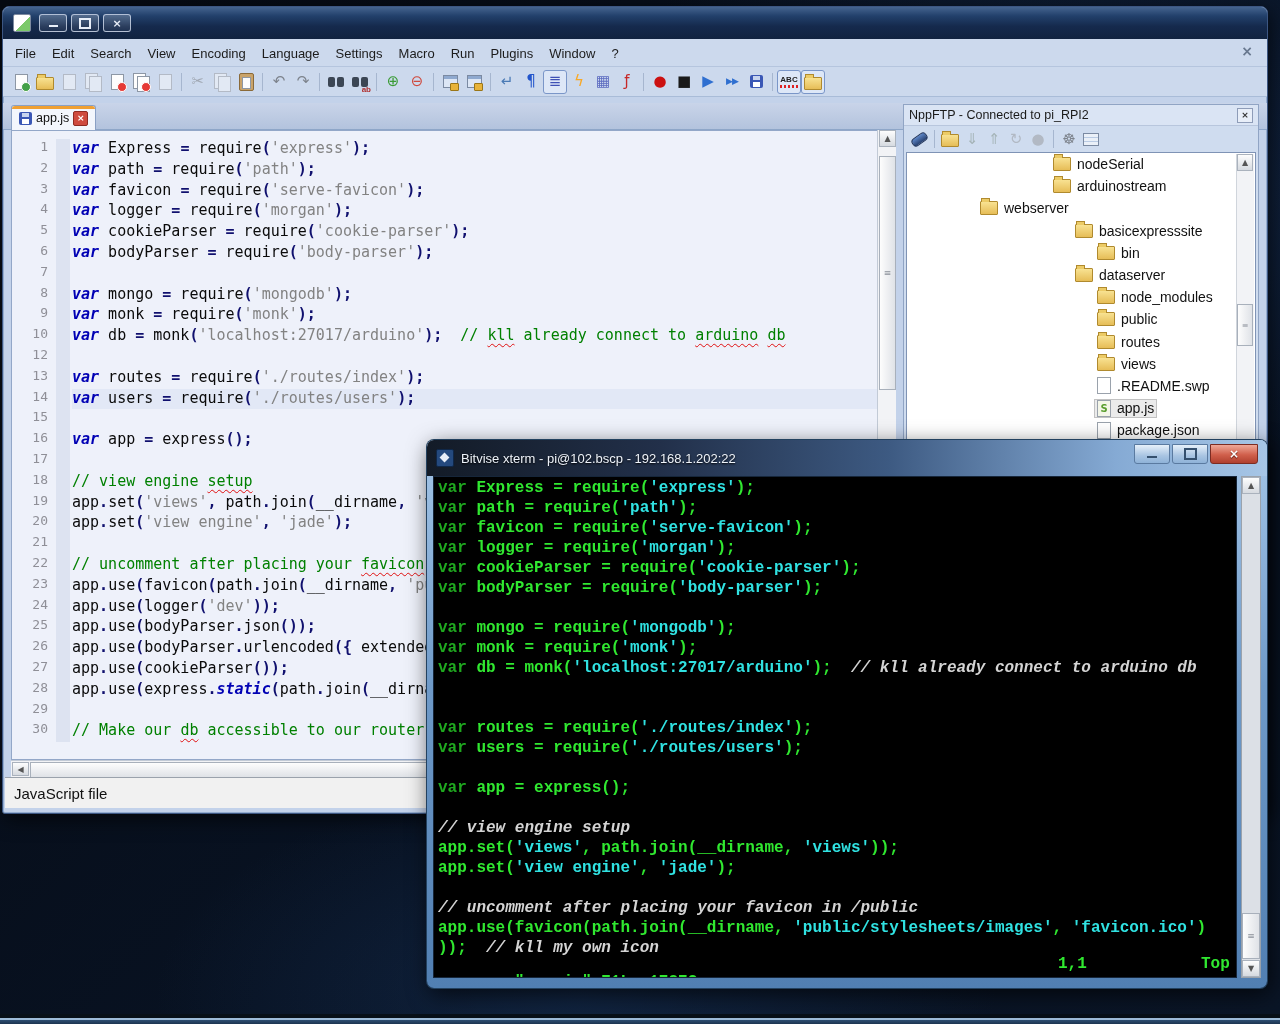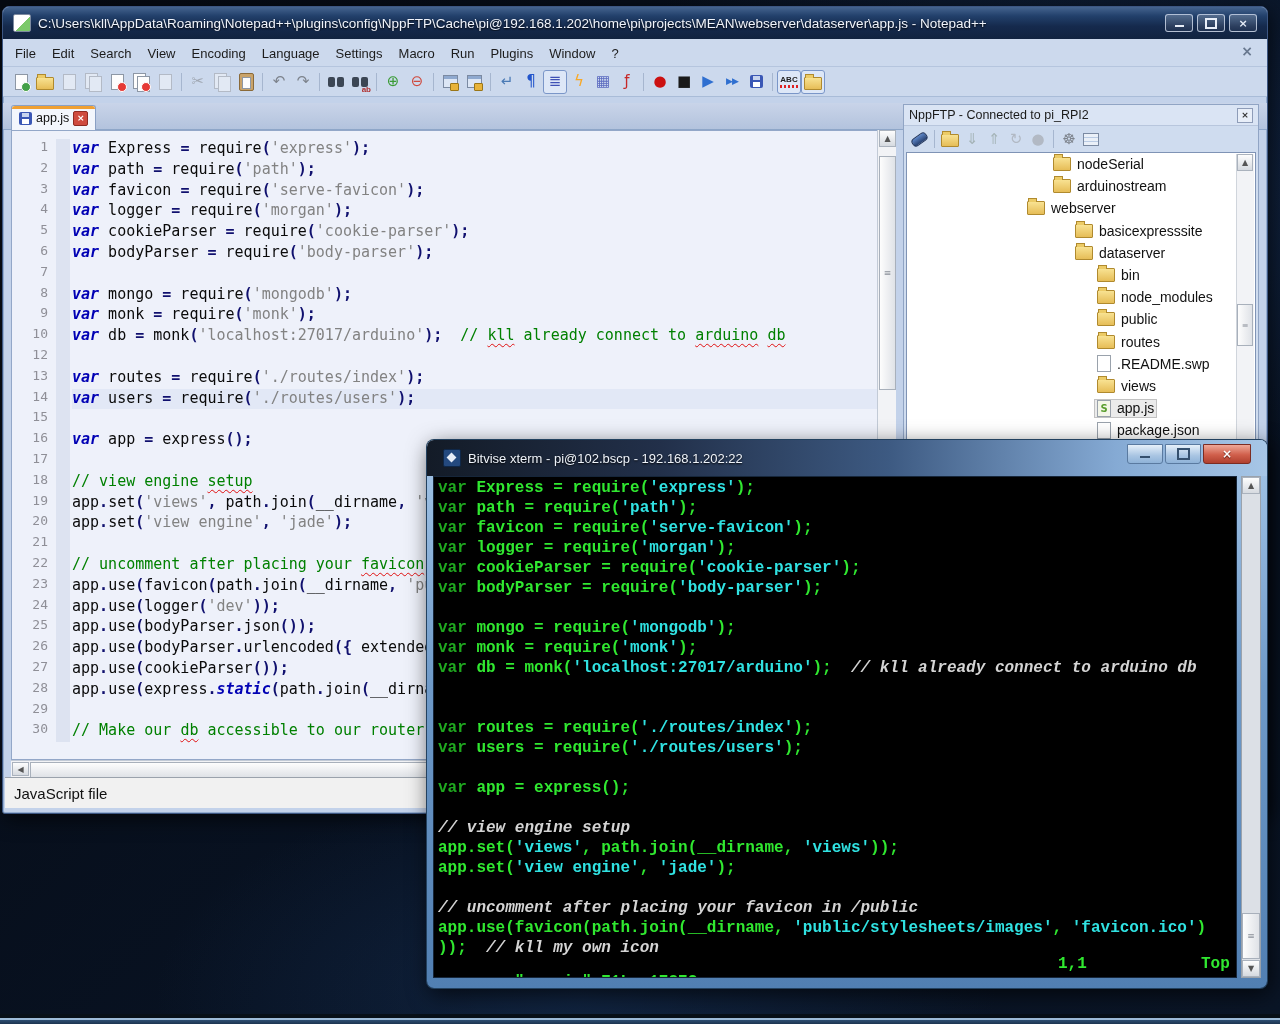--- a/index.html
+++ b/index.html
@@ -138,21 +138,21 @@
   .ftp-vscroll{position:absolute;right:1px;top:1px;width:17px;bottom:1px;background:#f2f3f6;border-left:1px solid #d0d5dc;}
   .ftp-vthumb{position:absolute;left:0;top:150px;width:16px;height:42px;
     background:linear-gradient(90deg,#fdfdfd,#dfe2e7);border:1px solid #a8b0bb;box-sizing:border-box;
     display:flex;align-items:center;justify-content:center;color:#8a8f98;font:8px "DejaVu Sans",sans-serif;}
   
   #term{left:427px;top:440px;width:840px;height:548px;border-radius:7px;z-index:10;
     background:linear-gradient(180deg,#a5c6e8 0%,#6f9ac8 45%,#517fb2 100%);
     box-shadow:0 0 0 1px #23415f, 3px 6px 22px rgba(0,0,0,.7);box-sizing:border-box;}
   .term-titlebar{position:absolute;left:0;top:0;width:100%;height:36px;border-radius:7px 7px 0 0;
     background:linear-gradient(90deg,#131b27 0%,#22304a 28%,#3d5a82 55%,#85aad4 82%,#a7c6e6 100%);
-    display:flex;align-items:center;padding:0 16px;box-sizing:border-box;}
+    display:flex;align-items:center;padding:0 9px;box-sizing:border-box;}
   .term-icon{width:16px;height:16px;background:#24497e;border:1px solid #0f2748;border-radius:2px;position:relative;flex:0 0 auto;}
   .term-icon:before{content:"";position:absolute;left:4px;top:4px;width:7px;height:7px;background:#e8eef8;transform:rotate(45deg);}
   .term-title{margin-left:7px;font-size:13px;color:#eef3fa;text-shadow:0 1px 2px #000;flex:1 1 auto;white-space:nowrap;overflow:hidden;}
   .term-btns{display:flex;gap:2px;flex:0 0 auto;margin-top:-8px;}
   .tb-min,.tb-max{width:34px;height:18px;border:1px solid #5a7aa0;border-radius:0 0 3px 3px;
     background:linear-gradient(#e6f0fa,#a8c4e2 60%,#8fb2d8);display:flex;align-items:center;justify-content:center;}
   .tb-close{width:46px;height:18px;border:1px solid #7c2c22;border-radius:0 0 3px 3px;
     background:linear-gradient(#efa898,#d05f4b 55%,#b0402f);display:flex;align-items:center;justify-content:center;
     color:#fff;font:700 12px "DejaVu Sans",sans-serif;text-shadow:0 1px 1px #5a1a12;}
   .tb-min i{display:block;width:10px;height:0;border-bottom:2px solid #35506e;margin-top:6px;}
@@ -174,21 +174,20 @@
 </style>
 </head>
 <body>
 
 <div id="screen">
   <div id="taskbar-strip" class="abs"></div>
 
   <div id="npw" class="abs">
     <div class="np-titlebar abs">
       <span class="np-appicon"></span>
-      <span class="np-title">C:\Users\kll\AppData\Roaming\Notepad++\plugins\config\NppFTP\Cache\pi@192.168.1.202\home\pi\projects\MEAN\webserver\dataserver\app.js - Notepad++</span>
       <span class="np-btns">
         <span class="npb">
             <span class="g-min"></span>
           </span>
         <span class="npb">
             <span class="g-box"></span>
           </span>
         <span class="npb">×</span>
       </span>
     </div>
@@ -405,72 +404,72 @@
               <span class="ticon folder"></span>
               <span class="tlabel">nodeSerial</span>
             </span>
           </div>
           <div class="trow" style="padding-left: 143px;">
             <span class="tinner">
               <span class="ticon folder"></span>
               <span class="tlabel">arduinostream</span>
             </span>
           </div>
-          <div class="trow" style="padding-left: 117px; text-align: center;">
+          <div class="trow" style="padding-left: 70px; text-align: center;">
             <span class="tinner">
               <span class="ticon folder"></span>
               <span class="tlabel">webserver</span>
             </span>
           </div>
           <div class="trow" style="padding-left: 165px;">
             <span class="tinner">
               <span class="ticon folder"></span>
               <span class="tlabel">basicexpresssite</span>
             </span>
           </div>
+          <div class="trow" style="padding-left: 187px;">
+            <span class="tinner">
+              <span class="ticon folder"></span>
+              <span class="tlabel">bin</span>
+            </span>
+          </div>
           <div class="trow" style="padding-left: 165px;">
             <span class="tinner">
               <span class="ticon folder"></span>
               <span class="tlabel">dataserver</span>
             </span>
           </div>
           <div class="trow" style="padding-left: 187px;">
             <span class="tinner">
               <span class="ticon folder"></span>
-              <span class="tlabel">bin</span>
-            </span>
-          </div>
-          <div class="trow" style="padding-left: 187px;">
-            <span class="tinner">
-              <span class="ticon folder"></span>
               <span class="tlabel">node_modules</span>
             </span>
           </div>
           <div class="trow" style="padding-left: 187px;">
             <span class="tinner">
               <span class="ticon folder"></span>
               <span class="tlabel">public</span>
             </span>
           </div>
           <div class="trow" style="padding-left: 187px;">
             <span class="tinner">
               <span class="ticon folder"></span>
               <span class="tlabel">routes</span>
+            </span>
+          </div>
+          <div class="trow" style="padding-left: 187px;">
+            <span class="tinner">
+              <span class="ticon folder"></span>
+              <span class="tlabel">views</span>
             </span>
           </div>
           <div class="trow" style="padding-left: 187px;">
             <span class="tinner">
               <span class="ticon file"></span>
               <span class="tlabel">.README.swp</span>
-            </span>
-          </div>
-          <div class="trow" style="padding-left: 187px;">
-            <span class="tinner">
-              <span class="ticon folder"></span>
-              <span class="tlabel">views</span>
             </span>
           </div>
           <div class="trow" style="padding-left: 187px;">
             <span class="tinner sel">
               <span class="ticon jsfile">S</span>
               <span class="tlabel">app.js</span>
             </span>
           </div>
           <div class="trow" style="padding-left: 187px;">
             <span class="tinner">

